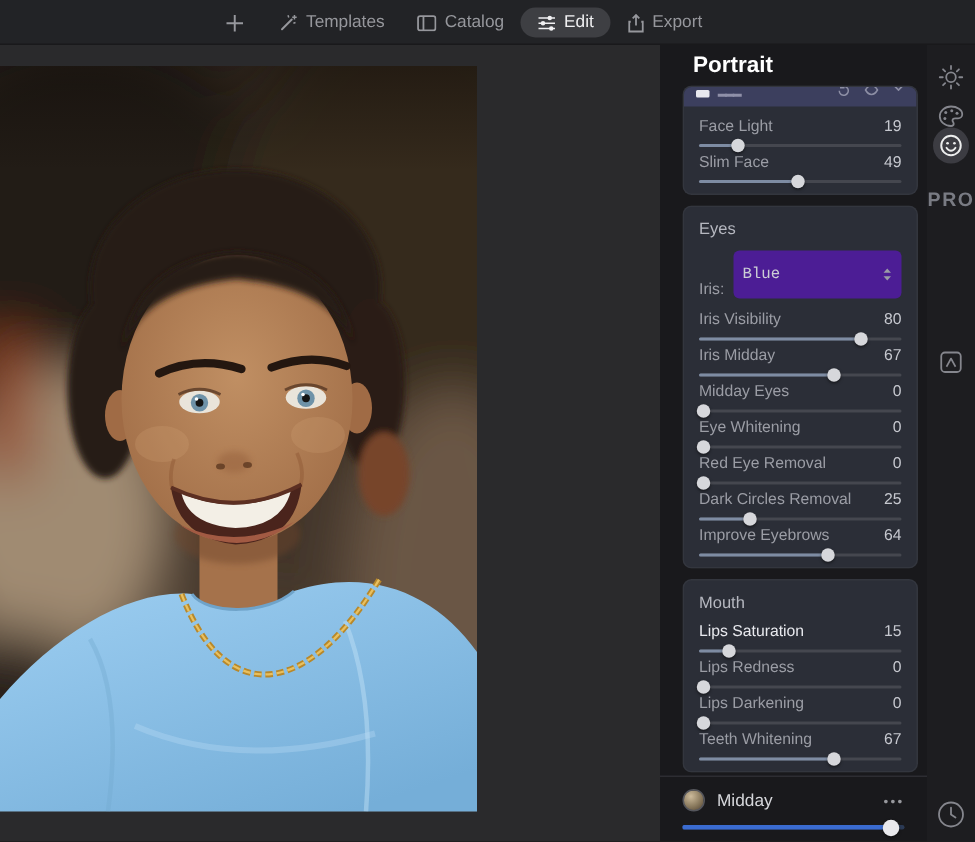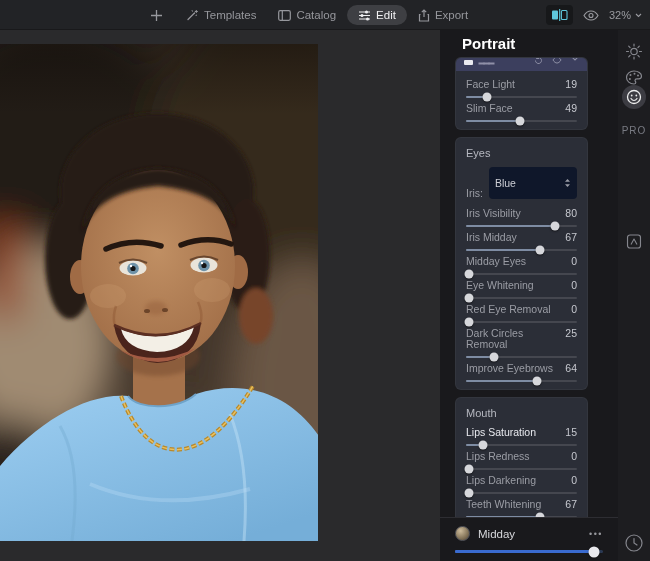--- a/index.html
+++ b/index.html
@@ -19,21 +19,21 @@
              align-items:center; justify-content:center; cursor:pointer; }
   .zoom-ctl { display:flex; align-items:center; gap:4px; color:#9a9ba0; font-size:11px; cursor:pointer; }
 
   
   .canvas { position:absolute; top:30px; left:0; width:440px; height:531px; background:#2a2a2c; }
   .photo { position:absolute; top:14px; left:0; width:318px; height:497px; display:block; }
 
   
   .panel { position:absolute; top:30px; left:440px; width:178px; height:531px; background:#19191c; }
   .panel-title { position:absolute; top:5px; left:22px; font-size:15px; font-weight:700; color:#fff; }
-  .cards { position:absolute; top:27px; left:15px; width:133px; }
+  .cards { position:absolute; top:27px; left:15px; width:157px; }
   .card { background:#2b2e37; border:1px solid rgba(255,255,255,0.04); border-radius:6px;
           padding:8px 10px 2px; margin-bottom:7px; }
   .card-face { padding-top:0; overflow:hidden; }
   .face-header { height:13px; margin:0 -10px 8px; background:#3c3f5e; display:flex; align-items:flex-start;
                  justify-content:space-between; padding:0 8px; overflow:hidden; }
   .fh-chip { width:9px; height:5px; background:#e9e9ef; border-radius:1px; margin-top:2px;
              box-shadow:13px 1px 0 -1.5px #8f90a8, 18px 1px 0 -1.5px #8f90a8, 23px 1px 0 -1.5px #8f90a8; }
   .fh-icons { display:flex; gap:9px; color:#b9bacb; opacity:.65; margin-top:-2px; }
   .sec-title { font-size:11px; color:#b6b8c0; margin:1px 0 8px; }
 
@@ -41,43 +41,43 @@
   .srow-top { display:flex; justify-content:space-between; align-items:baseline;
               font-size:10.5px; line-height:11px; color:#9b9da5; margin-bottom:6px; }
   .svalue { color:#c6c8cf; }
   .strack { position:relative; height:2px; background:#45474f; border-radius:1px; margin-bottom:2px; cursor:pointer; }
   .sfill { position:absolute; left:0; top:0; height:2px; background:#7e8ca3; border-radius:1px; }
   .sknob { position:absolute; top:50%; left:0; width:9px; height:9px; background:#d6d7db;
            border-radius:50%; transform:translate(-50%,-50%); box-shadow:0 1px 2px rgba(0,0,0,.5); cursor:pointer; }
   .card-mouth .srow:nth-child(2) .slabel { color:#e8e9ee; }
 
   .iris-row { display:flex; align-items:flex-end; gap:6px; margin:2px 0 9px; font-size:10.5px; color:#9b9da5; }
-  .iris-select { flex:1; height:19px; background:#0f172a; border-radius:4px; display:flex; align-items:center;
-                 justify-content:space-between; padding:16px 6px; color:#ccced5; cursor:pointer; }
+  .iris-select { flex:1; height:19px; background:#4c1d95; border-radius:4px; display:flex; align-items:center;
+                 justify-content:space-between; padding:16px 6px; color:#ccced5; cursor:pointer;font-family:Liberation Mono, monospace; }
 
   
   .preset { position:absolute; left:0; right:0; bottom:0; height:44px; border-top:1px solid #2d2d32;
             padding:8px 15px 0; background:#19191c; }
   .preset-row { display:flex; align-items:center; }
   .preset-thumb { width:15px; height:15px; border-radius:50%;
                   background:radial-gradient(circle at 35% 30%, #cdbb9b, #8a7a5e 55%, #4e4030 100%);
                   border:1px solid #55565c; }
   .preset-name { margin-left:8px; font-size:11.5px; color:#d6d7db; flex:1; }
   .preset-menu { font-size:9px; letter-spacing:1.5px; color:#97989d; cursor:pointer; }
   .preset-track { position:relative; height:3px; background:#2b3a55; border-radius:2px; margin-top:9px; cursor:pointer; }
   .preset-track .sfill { height:3px; background:#3a6bd0; }
   .preset-track .sknob { width:11px; height:11px; background:#e8e8ec; }
 
   
   .rightbar { position:absolute; top:30px; right:0; width:32px; height:531px; background:#1d1d20; }
   .rb-icon { position:absolute; left:50%; transform:translateX(-50%); color:#85868d; cursor:pointer; }
   .rb-active-circle { position:absolute; left:50%; transform:translateX(-50%); top:55px; width:24px; height:24px;
                       border-radius:50%; background:#3c3c42; display:flex; align-items:center; justify-content:center;
                       color:#eceded; cursor:pointer; }
-  .rb-pro { position:absolute; left:50%; transform:translateX(-50%); top:95px; font-size:10px; font-weight:400;
+  .rb-pro { position:absolute; left:50%; transform:translateX(-50%); top:95px; font-size:13px; font-weight:700;
             letter-spacing:1px; color:#797b83; }
   svg { display:block; }
 </style>
 </head>
 <body>
 
 <div class="app">
 
   <header class="toolbar">
     <div class="tb-center">
@@ -118,43 +118,20 @@
       <span class="tb-item">
         <span>
           <svg width="12" height="13" viewBox="0 0 12 13">
               <path d="M2.5 5.5h-1v6.5h9V5.5h-1" fill="none" stroke="currentColor" stroke-width="1.2"></path>
               <path d="M6 8V1M3.8 3.2 6 1l2.2 2.2" fill="none" stroke="currentColor" stroke-width="1.2"></path>
             </svg>
         </span>
         <span>Export</span>
       </span>
     </div>
-    <div class="tb-right">
-      <span class="cmp-box">
-        <svg width="17" height="12" viewBox="0 0 17 12">
-            <rect x="1" y="1.5" width="6" height="9" rx="1" fill="#5fc8dc"></rect>
-            <path d="M8.7 0v12" stroke="#5fc8dc" stroke-width="1.1"></path>
-            <rect x="10.4" y="1.5" width="5.6" height="9" rx="1" fill="none" stroke="#5fc8dc" stroke-width="1.1"></rect>
-          </svg>
-      </span>
-      <span style="color:#9a9ba0;">
-        <svg width="16" height="11" viewBox="0 0 16 11">
-            <path d="M1 5.5C3 2 5.5 1 8 1s5 1 7 4.5C13 9 10.5 10 8 10S3 9 1 5.5Z" fill="none" stroke="currentColor" stroke-width="1.1"></path>
-            <circle cx="8" cy="5.5" r="2" fill="none" stroke="currentColor" stroke-width="1.1"></circle>
-          </svg>
-      </span>
-      <span class="zoom-ctl">
-        <span>32%</span>
-        <span>
-          <svg width="7" height="5" viewBox="0 0 7 5">
-              <path d="M1 1l2.5 2.5L6 1" fill="none" stroke="currentColor" stroke-width="1.1"></path>
-            </svg>
-        </span>
-      </span>
-    </div>
   </header>
 
   <div class="canvas">
     <svg class="photo" viewBox="0 0 318 497" preserveAspectRatio="none">
       <defs>
         <filter id="b18" x="-40%" y="-40%" width="180%" height="180%">
             <feGaussianBlur stdDeviation="18"></feGaussianBlur>
           </filter>
         <filter id="b6" x="-40%" y="-40%" width="180%" height="180%">
             <feGaussianBlur stdDeviation="6"></feGaussianBlur>

